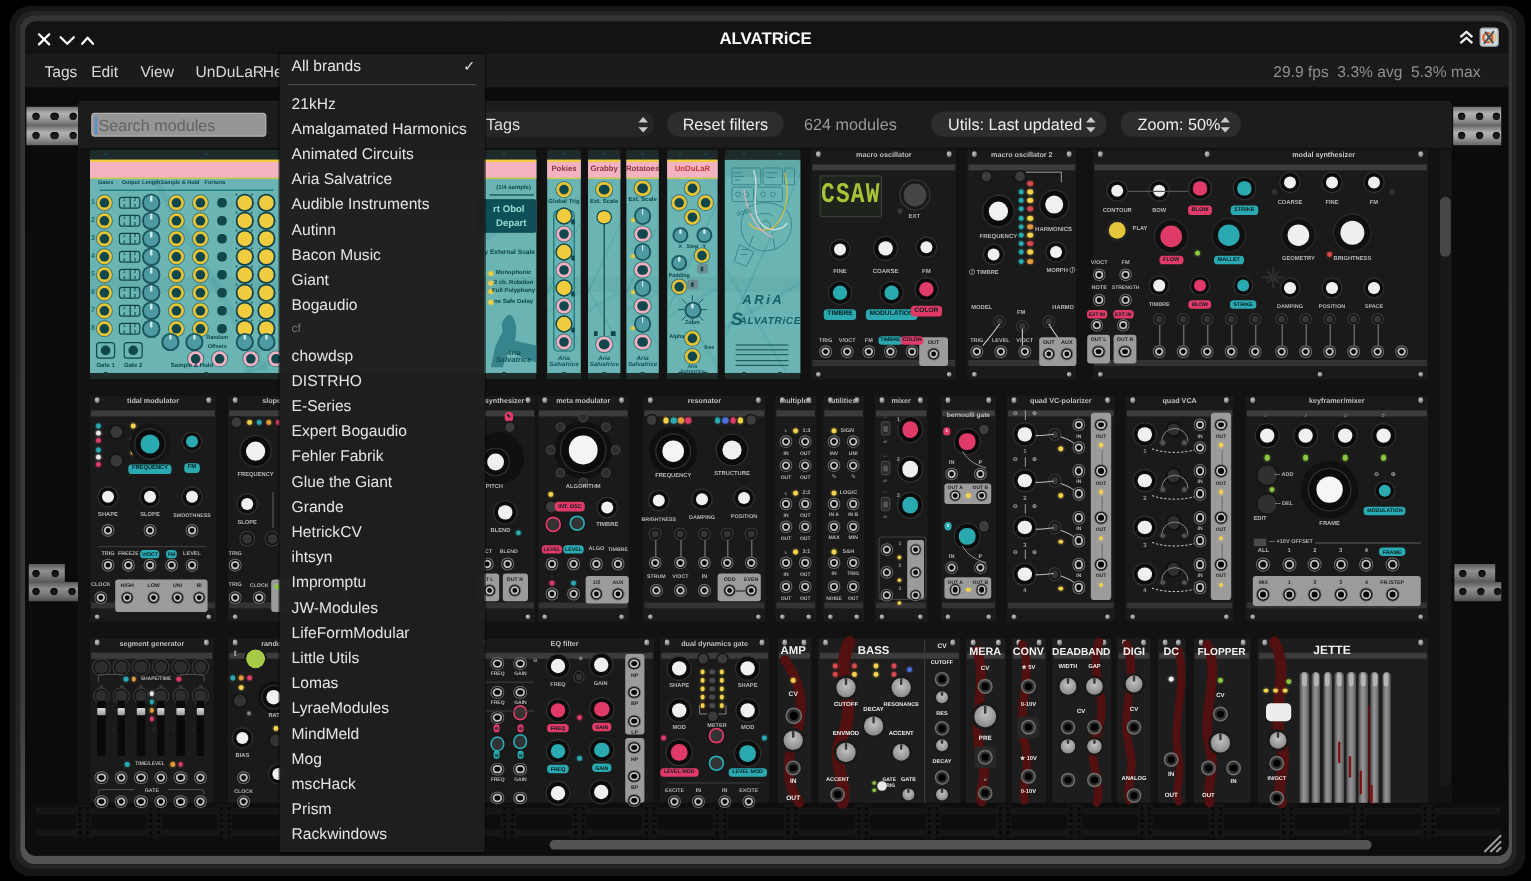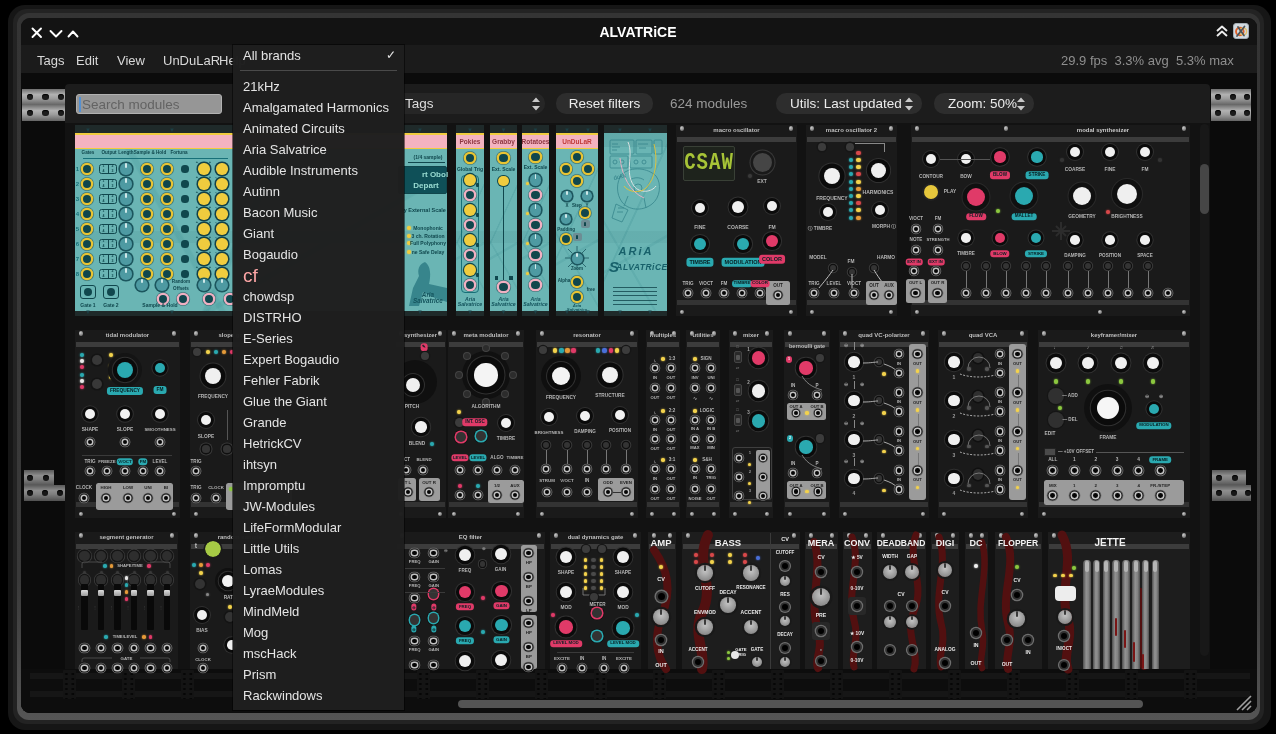--- a/index.html
+++ b/index.html
@@ -297,21 +297,21 @@
 <div class="a" style="left:80px;top:285px;width:16px;height:14px;border:1.2px solid #10474d;border-radius:3px;"></div>
 <div class="a" style="left:103px;top:285px;width:16px;height:14px;border:1.2px solid #10474d;border-radius:3px;"></div>
 <div class="c" style="left:84px;top:288px;width:8px;height:8px;background:#10474d;"></div>
 <div class="c" style="left:107px;top:288px;width:8px;height:8px;background:#10474d;"></div>
 <div class="t" style="left:88px;top:305px;font-size:5px;color:#10474d;font-weight:bold;">Gate 1</div>
 <div class="t" style="left:111px;top:305px;font-size:5px;color:#10474d;font-weight:bold;">Gate 2</div>
 <div class="t" style="left:160px;top:305px;font-size:5px;color:#10474d;font-weight:bold;">Sample &amp; Hold</div>
 <div class="t" style="left:428px;top:157px;font-size:5px;color:#10474d;font-weight:bold;">(1/4 sample)</div>
 <div class="a" style="left:408px;top:162px;width:37px;height:1px;background:#10474d;"></div>
 <div class="a" style="left:398px;top:166px;width:49px;height:28px;background:#0f5058;border:1.5px solid #10474d;border-radius:2px;"></div>
-<div class="t" style="left:424px;top:174.5px;font-size:8px;color:#9adcd2;font-weight:bold;margin-left:11px;">rt Obol</div>
+<div class="t" style="left:424px;top:174.5px;font-size:8px;color:#9adcd2;font-weight:bold;">rt Obol</div>
 <div class="t" style="left:426px;top:186px;font-size:8px;color:#9adcd2;font-weight:bold;">Depart</div>
 <div class="t" style="left:424px;top:211px;font-size:5.5px;color:#10474d;font-weight:bold;">ly External Scale</div>
 <div class="c" style="left:407px;top:226.0px;width:4px;height:4px;background:#f0cc3e;box-shadow:0 0 2px #f0cc3e;"></div>
 <div class="t" style="left:428px;top:228.0px;font-size:5px;color:#10474d;font-weight:bold;">Monophonic</div>
 <div class="c" style="left:407px;top:233.5px;width:4px;height:4px;background:#f0cc3e;box-shadow:0 0 2px #f0cc3e;"></div>
 <div class="t" style="left:428px;top:235.5px;font-size:5px;color:#10474d;font-weight:bold;">3 ch. Rotation</div>
 <div class="c" style="left:407px;top:241.0px;width:4px;height:4px;background:#f0cc3e;box-shadow:0 0 2px #f0cc3e;"></div>
 <div class="t" style="left:428px;top:243.0px;font-size:5px;color:#10474d;font-weight:bold;">Full Polyphony</div>
 <div class="c" style="left:407px;top:250px;width:4px;height:4px;background:#f0cc3e;box-shadow:0 0 2px #f0cc3e;"></div>
 <div class="t" style="left:428px;top:252px;font-size:5px;color:#10474d;font-weight:bold;">ne Safe Delay</div>
@@ -1708,21 +1708,21 @@
 <div class="a" style="left:240px;top:70px;width:157px;height:1px;background:#4a4a4a;z-index:51;"></div>
 <div class="lt" style="left:243px;top:85.5px;font-size:13px;color:#e4e4e4;z-index:51;">21kHz</div>
 <div class="lt" style="left:243px;top:106.5px;font-size:13px;color:#e4e4e4;z-index:51;">Amalgamated Harmonics</div>
 <div class="lt" style="left:243px;top:127.5px;font-size:13px;color:#e4e4e4;z-index:51;">Animated Circuits</div>
 <div class="lt" style="left:243px;top:148.5px;font-size:13px;color:#e4e4e4;z-index:51;">Aria Salvatrice</div>
 <div class="lt" style="left:243px;top:169.5px;font-size:13px;color:#e4e4e4;z-index:51;">Audible Instruments</div>
 <div class="lt" style="left:243px;top:190.5px;font-size:13px;color:#e4e4e4;z-index:51;">Autinn</div>
 <div class="lt" style="left:243px;top:211.5px;font-size:13px;color:#e4e4e4;z-index:51;">Bacon Music</div>
 <div class="lt" style="left:243px;top:232.5px;font-size:13px;color:#e4e4e4;z-index:51;">Giant</div>
 <div class="lt" style="left:243px;top:253.5px;font-size:13px;color:#e4e4e4;z-index:51;">Bogaudio</div>
-<div class="lt" style="left:243px;top:274.5px;font-size:19px;color:#fca5a5;z-index:51;">cf</div>
+<div class="lt" style="left:243px;top:274.5px;font-size:10px;color:#737373;z-index:51;">cf</div>
 <div class="lt" style="left:243px;top:295.5px;font-size:13px;color:#e4e4e4;z-index:51;">chowdsp</div>
 <div class="lt" style="left:243px;top:316.5px;font-size:13px;color:#e4e4e4;z-index:51;">DISTRHO</div>
 <div class="lt" style="left:243px;top:337.5px;font-size:13px;color:#e4e4e4;z-index:51;">E-Series</div>
 <div class="lt" style="left:243px;top:358.5px;font-size:13px;color:#e4e4e4;z-index:51;">Expert Bogaudio</div>
 <div class="lt" style="left:243px;top:379.5px;font-size:13px;color:#e4e4e4;z-index:51;">Fehler Fabrik</div>
 <div class="lt" style="left:243px;top:400.5px;font-size:13px;color:#e4e4e4;z-index:51;">Glue the Giant</div>
 <div class="lt" style="left:243px;top:421.5px;font-size:13px;color:#e4e4e4;z-index:51;">Grande</div>
 <div class="lt" style="left:243px;top:442.5px;font-size:13px;color:#e4e4e4;z-index:51;">HetrickCV</div>
 <div class="lt" style="left:243px;top:463.5px;font-size:13px;color:#e4e4e4;z-index:51;">ihtsyn</div>
 <div class="lt" style="left:243px;top:484.5px;font-size:13px;color:#e4e4e4;z-index:51;">Impromptu</div>

